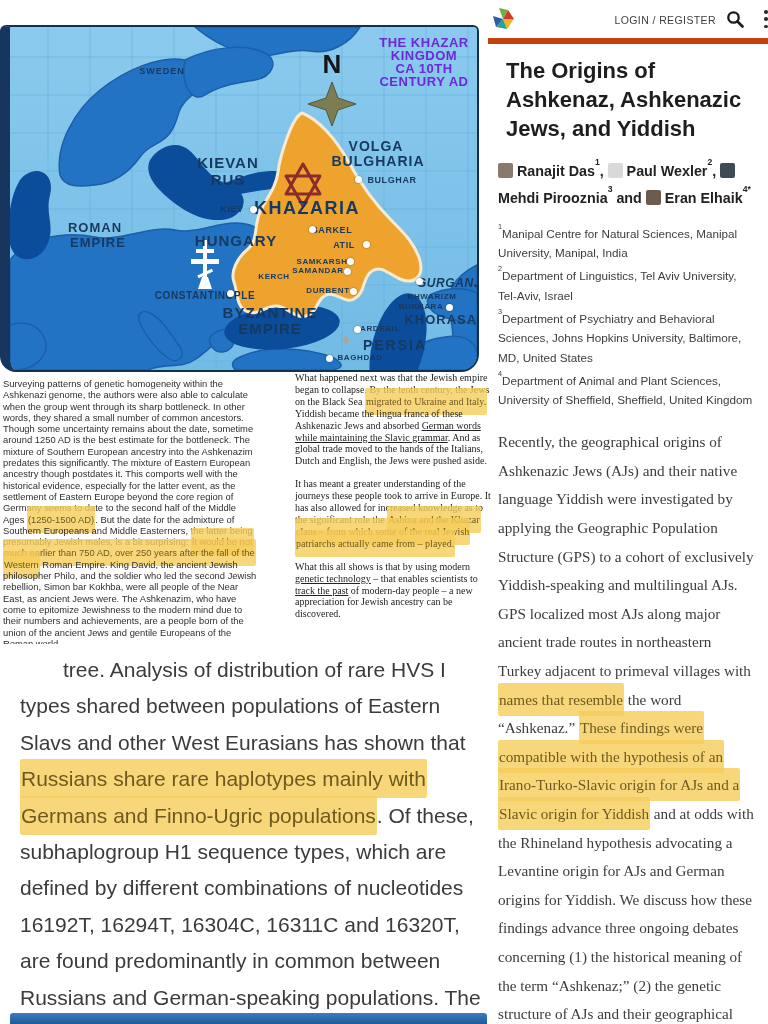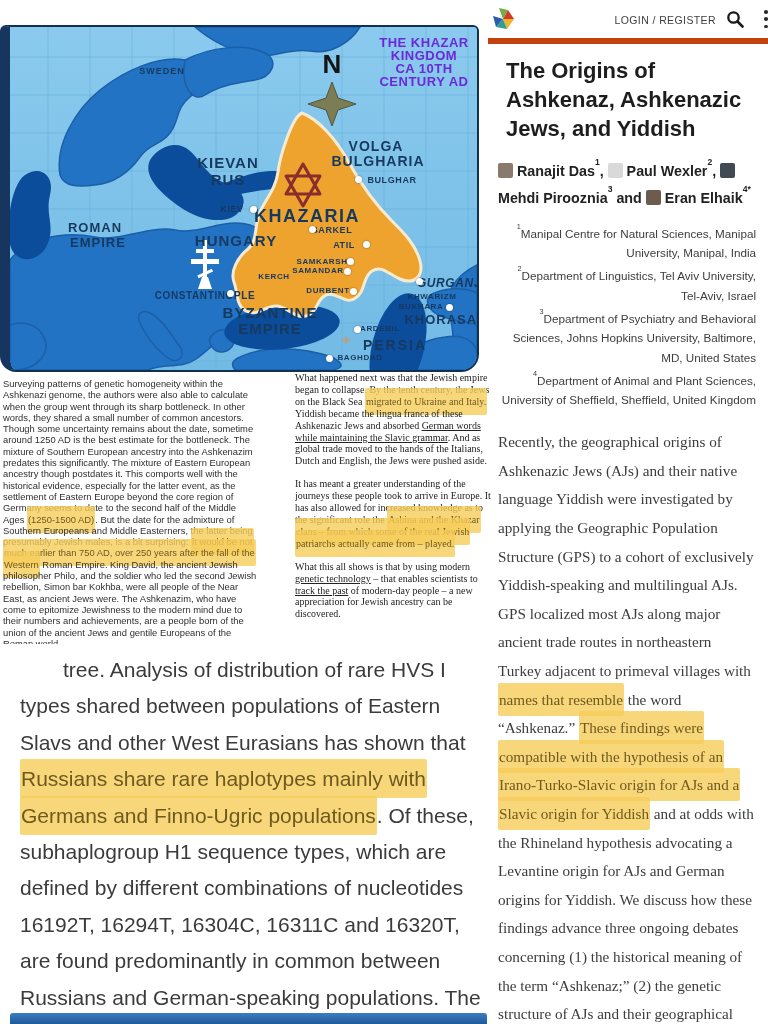--- a/index.html
+++ b/index.html
@@ -43,21 +43,21 @@
   .kebab{position:absolute;right:-2px;top:10px;width:8px;height:18px;display:flex;
        flex-direction:column;justify-content:space-between;align-items:center;}
   .kebab i{width:3.5px;height:3.5px;border-radius:50%;background:#2e2e2e;}
 
   .paper-title{margin:12px 0 0 18px;width:252px;font-size:22px;line-height:29px;
        font-weight:bold;color:#1d1d1d;}
   .authors{margin:13px 0 0 10px;width:258px;font-size:14.3px;line-height:23px;
        font-weight:bold;color:#222;}
   .avatar{display:inline-block;width:15px;height:15px;border-radius:2px;margin:0 4px -2px 0;}
   sup.s{font-size:60%;position:relative;top:-5px;font-weight:bold;}
-  .affils{margin:11px 0 0 10px;width:258px;font-size:11.7px;line-height:19.8px;color:#3d3d3d;text-align:right;}
+  .affils{margin:11px 0 0 10px;width:258px;font-size:11.7px;line-height:19.8px;color:#3d3d3d;}
   .affil sup{font-size:62%;position:relative;top:-4px;}
   .abstract{margin:18px 0 0 10px;width:258px;font-family:"Liberation Serif","DejaVu Serif",serif;
        font-size:15.2px;line-height:28.6px;color:#3c3c3c;}
 </style>
 </head>
 <body>
 
 <div class="page">
 
   <div class="map">
@@ -117,21 +117,21 @@
       </div>
     <div>
         <div class="map-label" style="left: 152px; top: 40px; font-size: 9px; letter-spacing: 1px;">Sweden</div>
         <div class="map-label" style="left: 322px; top: 24px; font-size: 26px; letter-spacing: 0px; color: rgb(21, 21, 21);">N</div>
         <div class="map-label" style="left: 366px; top: 112px; font-size: 14px; letter-spacing: 1px;">Volga</div>
         <div class="map-label" style="left: 368px; top: 127px; font-size: 14px; letter-spacing: 1px;">Bulgharia</div>
         <div class="map-label" style="left: 382px; top: 149px; font-size: 9px;">Bulghar</div>
         <div class="map-label" style="left: 218px; top: 128px; font-size: 15px; letter-spacing: 1px;">Kievan</div>
         <div class="map-label" style="left: 218px; top: 145px; font-size: 15px; letter-spacing: 1px;">Rus</div>
         <div class="map-label" style="left: 222px; top: 178px; font-size: 9px;">Kiev</div>
-        <div class="map-label" style="left: 297px; top: 172px; font-size: 18px; letter-spacing: 1.5px; margin-top: 8px;">Khazaria</div>
+        <div class="map-label" style="left: 297px; top: 172px; font-size: 18px; letter-spacing: 1.5px;">Khazaria</div>
         <div class="map-label" style="left: 322px; top: 199px; font-size: 9px;">Sarkel</div>
         <div class="map-label" style="left: 334px; top: 214px; font-size: 9px;">Atil</div>
         <div class="map-label" style="left: 85px; top: 194px; font-size: 13px; letter-spacing: 1px;">Roman</div>
         <div class="map-label" style="left: 88px; top: 209px; font-size: 13px; letter-spacing: 1px;">Empire</div>
         <div class="map-label" style="left: 195px; top: 206px; font-size: 15px; letter-spacing: 1px; margin-left: 31px;">Hungary</div>
         <div class="map-label" style="left: 312px; top: 231px; font-size: 8px;">Samkarsh</div>
         <div class="map-label" style="left: 308px; top: 240px; font-size: 8px;">Samandar</div>
         <div class="map-label" style="left: 264px; top: 246px; font-size: 8px;">Kerch</div>
         <div class="map-label" style="left: 195px; top: 264px; font-size: 10px;">Constantinople</div>
         <div class="map-label" style="left: 318px; top: 260px; font-size: 8px;">Durbent</div>

